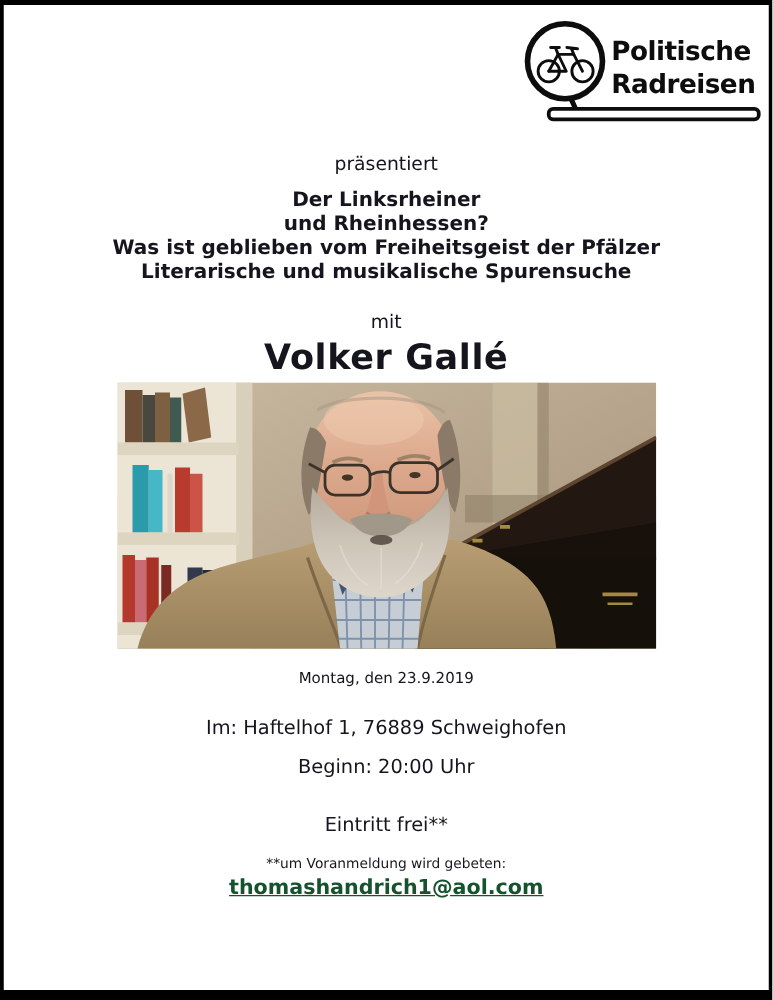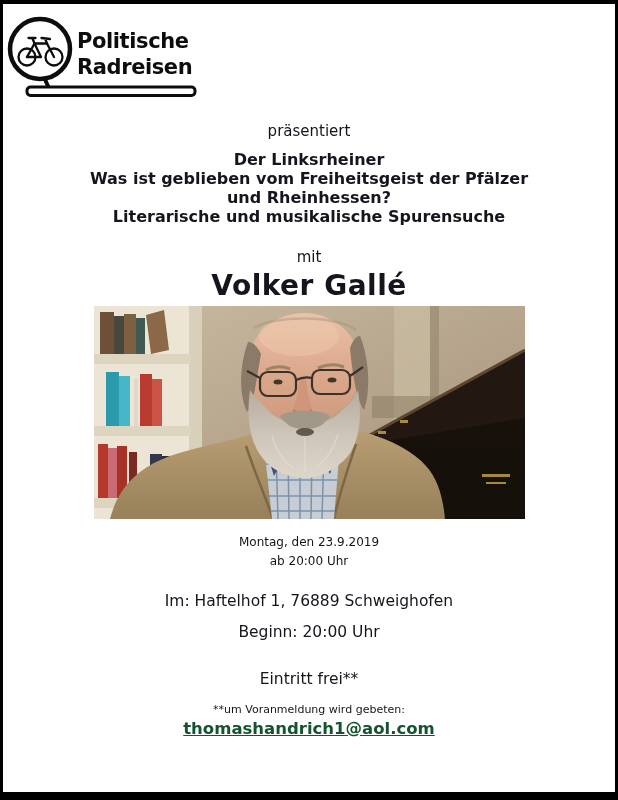--- a/index.html
+++ b/index.html
@@ -12,21 +12,22 @@
     border-width: 4px 3px 8px 3px;
     background: #ffffff;
     font-family: "DejaVu Sans", "Liberation Sans", sans-serif;
     color: #15151e;
     text-align: center;
     overflow: hidden;
   }
   .logo-row {
     margin-top: 8px;
     display: flex;
-    justify-content: flex-start;
+    justify-content: flex-end;
+    margin-left: 40px;
   }
   .presents {
     margin-top: 22px;
     font-size: 15px;
     line-height: 19px;
   }
   .title-block {
     margin-top: 9px;
     font-size: 16px;
     font-weight: bold;
@@ -89,22 +90,22 @@
       </g>
       <text x="74" y="36" font-family="DejaVu Sans, sans-serif" font-size="21" font-weight="600" letter-spacing="-0.4" fill="#0d0d0d">Politische</text>
       <text x="74" y="62" font-family="DejaVu Sans, sans-serif" font-size="21" font-weight="600" letter-spacing="-0.4" fill="#0d0d0d">Radreisen</text>
     </svg>
   </div>
 
   <div class="presents">präsentiert</div>
 
   <div class="title-block">
     <div>Der Linksrheiner</div>
+    <div>und Rheinhessen?</div>
     <div>Was ist geblieben vom Freiheitsgeist der Pfälzer</div>
-    <div>und Rheinhessen?</div>
     <div>Literarische und musikalische Spurensuche</div>
   </div>
 
   <div class="with-label">mit</div>
 
   <div class="speaker-name">Volker Gallé</div>
 
   <div class="photo-wrap">
     <svg width="431" height="213" viewBox="0 0 431 213">
       <defs>
@@ -237,21 +238,20 @@
           <path d="M202,74 Q210,70 218,72"></path>
           <path d="M166,72 L153,65"></path>
           <path d="M256,70 L269,61"></path>
         </g>
       </g>
     </svg>
   </div>
 
   <div class="date-block">
     <div>Montag, den 23.9.2019</div>
-    <div>ab 20:00 Uhr</div>
   </div>
 
   <div class="venue-line">Im: Haftelhof 1, 76889 Schweighofen</div>
 
   <div class="begin-line">Beginn: 20:00 Uhr</div>
 
   <div class="admission-line">Eintritt frei**</div>
 
   <div class="note-line">**um Voranmeldung wird gebeten:</div>
   <div>

